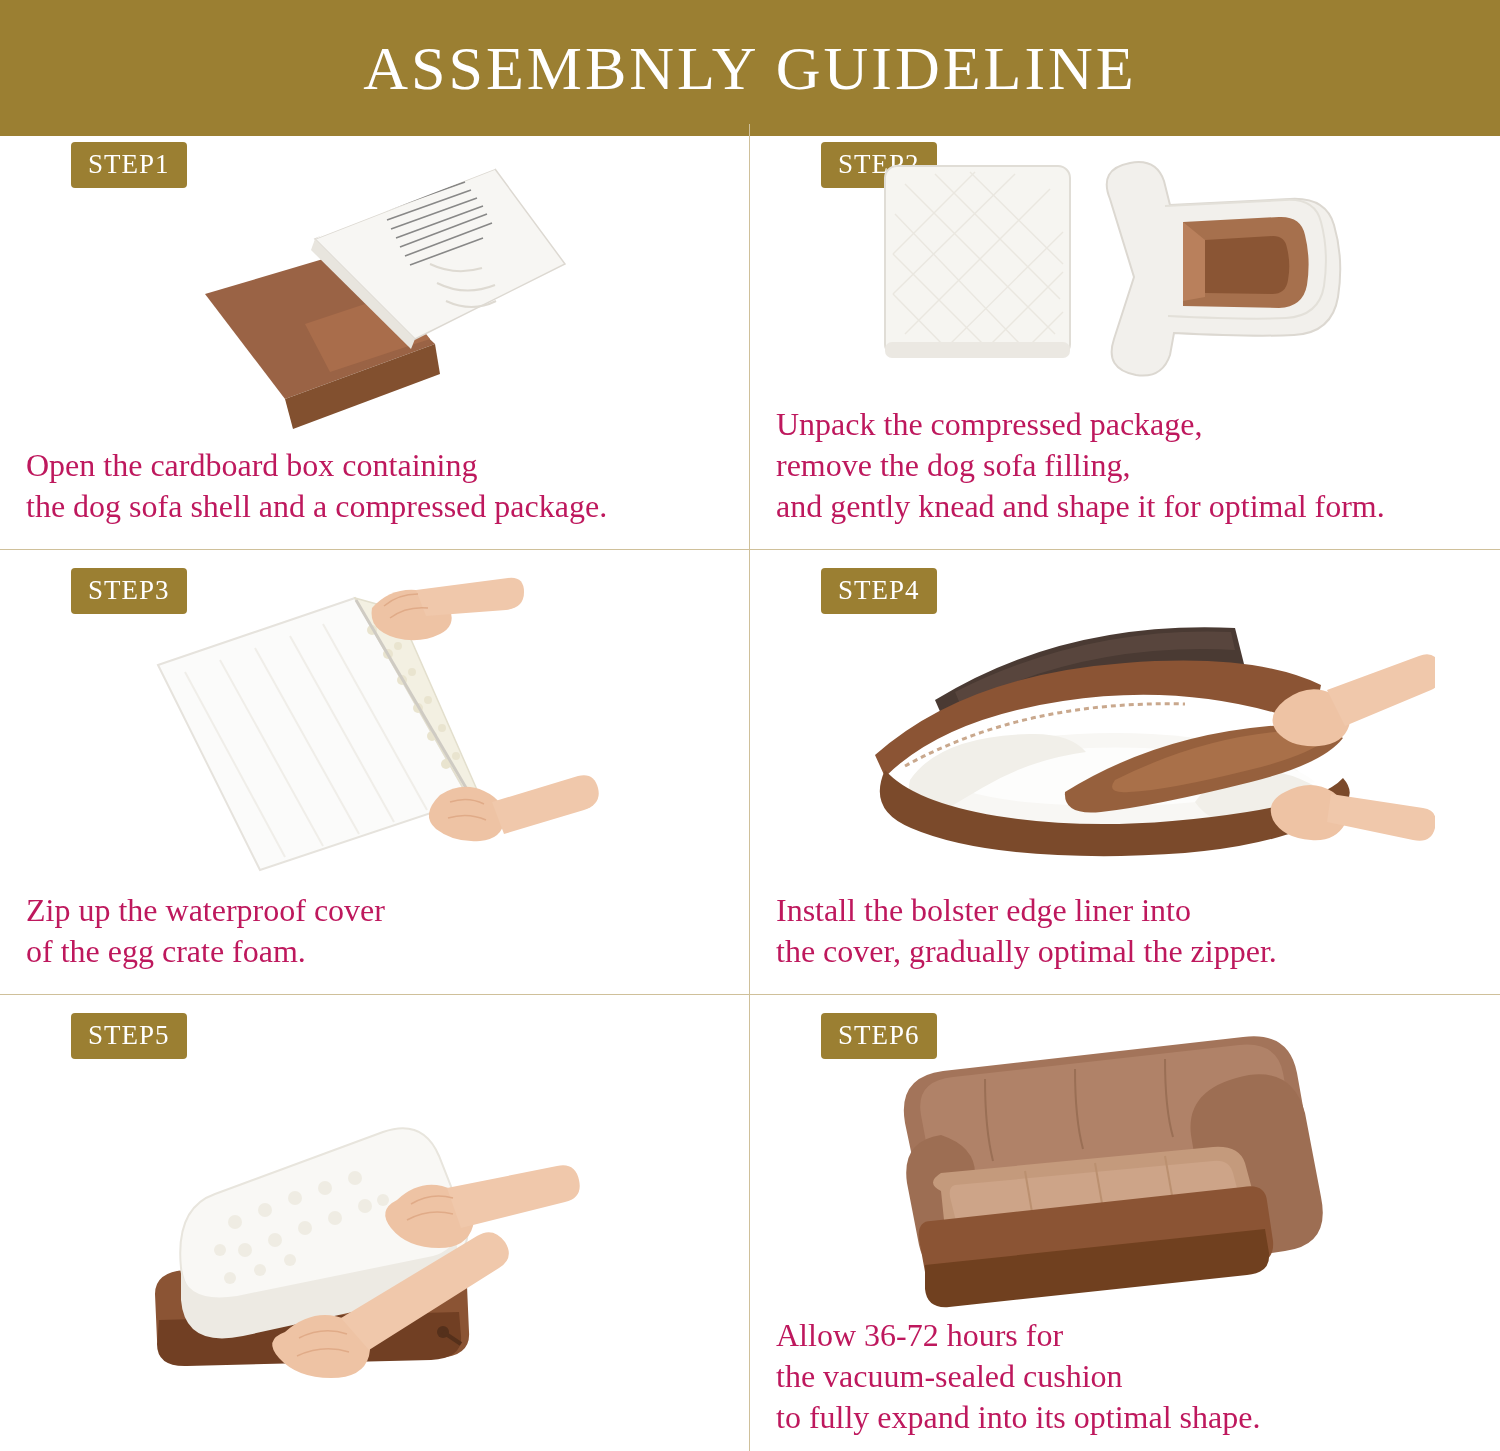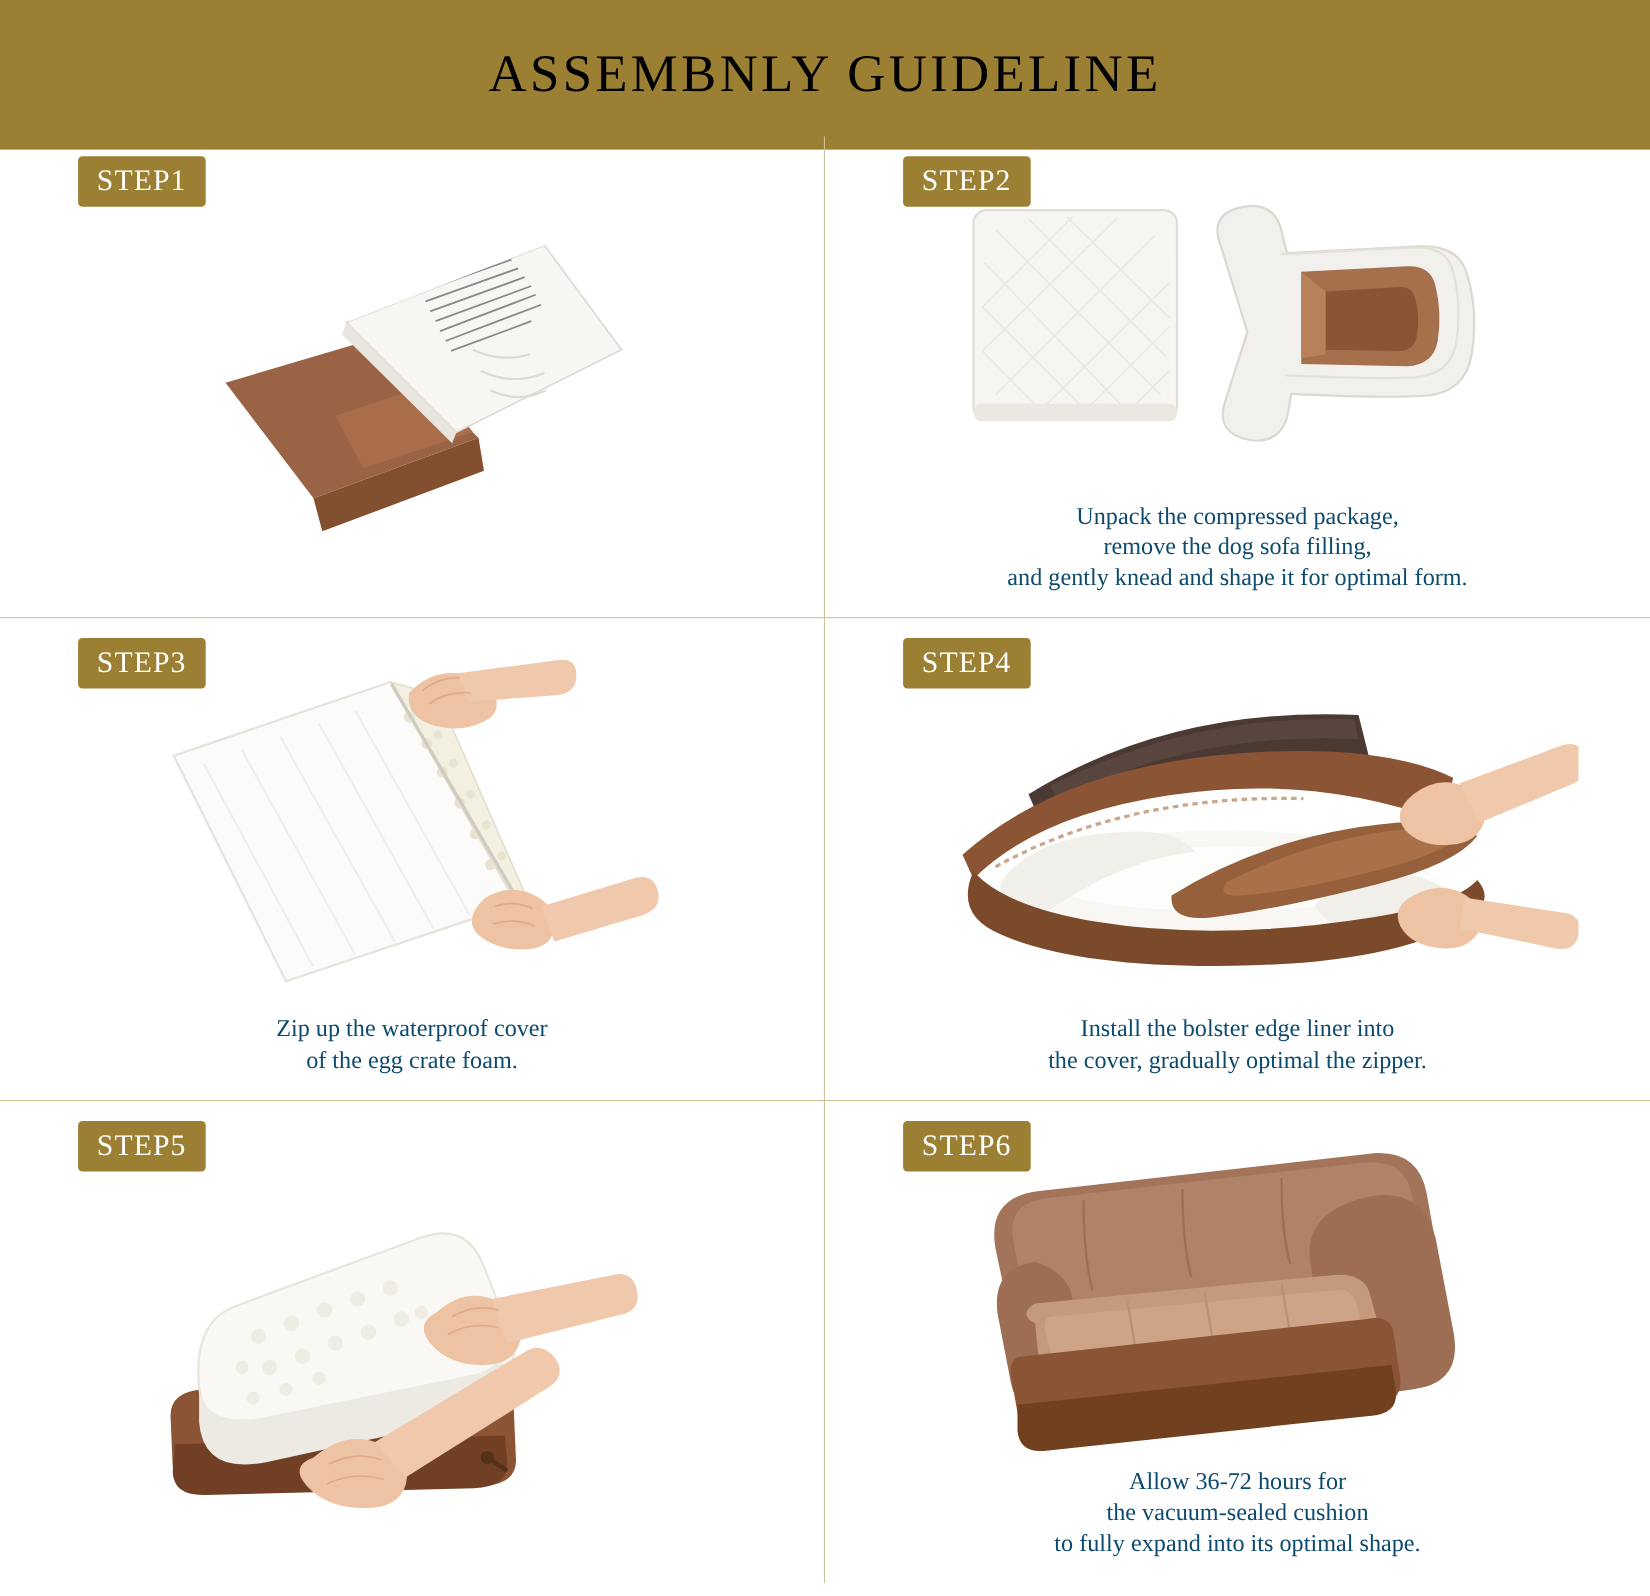--- a/index.html
+++ b/index.html
@@ -24,23 +24,23 @@
   
   .header {
     width: 100%;
     height: 136px;
     background: #9b7f32;
     display: flex;
     align-items: center;
     justify-content: center;
   }
   .header-title {
-    color: #000000;
+    color: #ffffff;
     font-family: "Liberation Serif", serif;
-    font-size: 48px;
+    font-size: 62px;
     letter-spacing: 3px;
     font-weight: normal;
     line-height: 1;
     text-align: center;
   }
   
   .grid {
     position: absolute;
     top: 124px;
     left: 0;
@@ -75,25 +75,24 @@
   }
   .art {
     flex: 1 1 auto;
     position: relative;
     margin-top: -44px;
     display: flex;
     align-items: center;
     justify-content: center;
   }
   .caption {
-    text-align: center;
     font-family: "Liberation Serif", serif;
-    font-size: 22px;
+    font-size: 32px;
     line-height: 1.28;
-    color: #0c4a6e;
+    color: #be185d;
     padding-bottom: 12px;
     white-space: pre-line;
   }
   svg { display: block; }
 </style>
 </head>
 <body>
 
 <div class="sheet">
 
@@ -131,20 +130,22 @@
             <g stroke="#dedad2" stroke-width="2" fill="none">
               <path d="M265,120 q25,12 52,4"></path>
               <path d="M272,139 q28,14 58,2"></path>
               <path d="M281,157 q26,12 50,0"></path>
             </g>
 
             <polygon points="150,95 330,25 336,18 166,86" fill="#ffffff"></polygon>
           </g>
         </svg>
       </div>
+      <div class="caption">Open the cardboard box containing
+the dog sofa shell and a compressed package.</div>
     </div>
 
     <div class="cell row-top">
       <div class="badge">STEP2</div>
       <div class="art">
         <svg width="520" height="260" viewBox="0 0 520 260" aria-hidden="true">
 
           <g>
             <rect x="20" y="22" width="185" height="190" rx="12" fill="#f6f5f1" stroke="#e0ddd6" stroke-width="2"></rect>
             <g stroke="#eae7e0" stroke-width="1.4">

